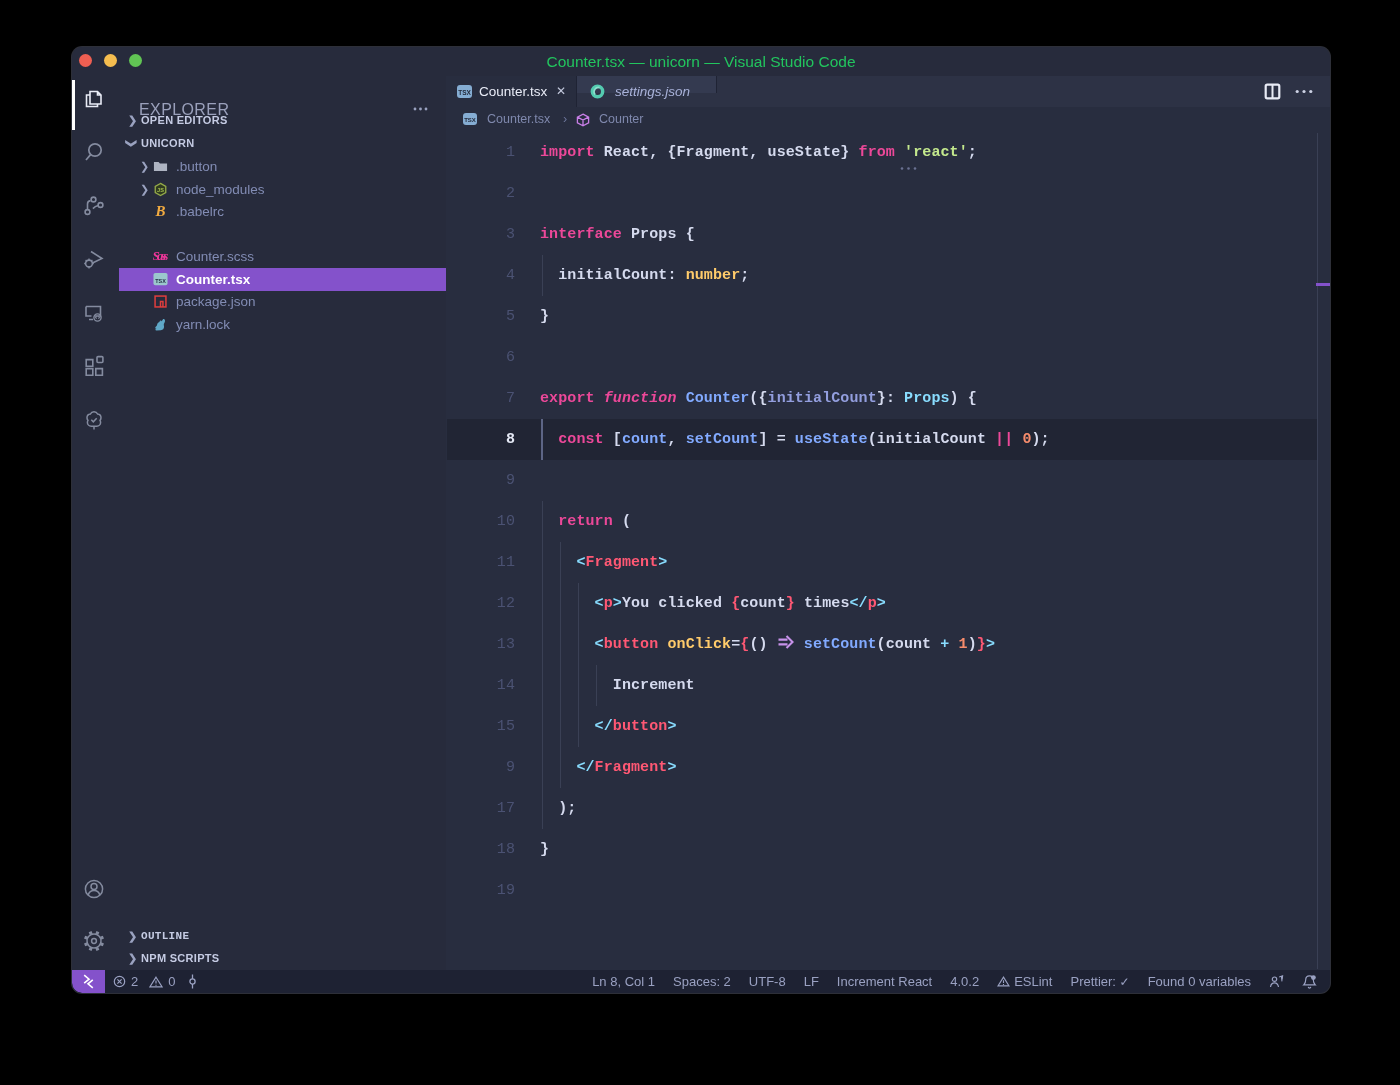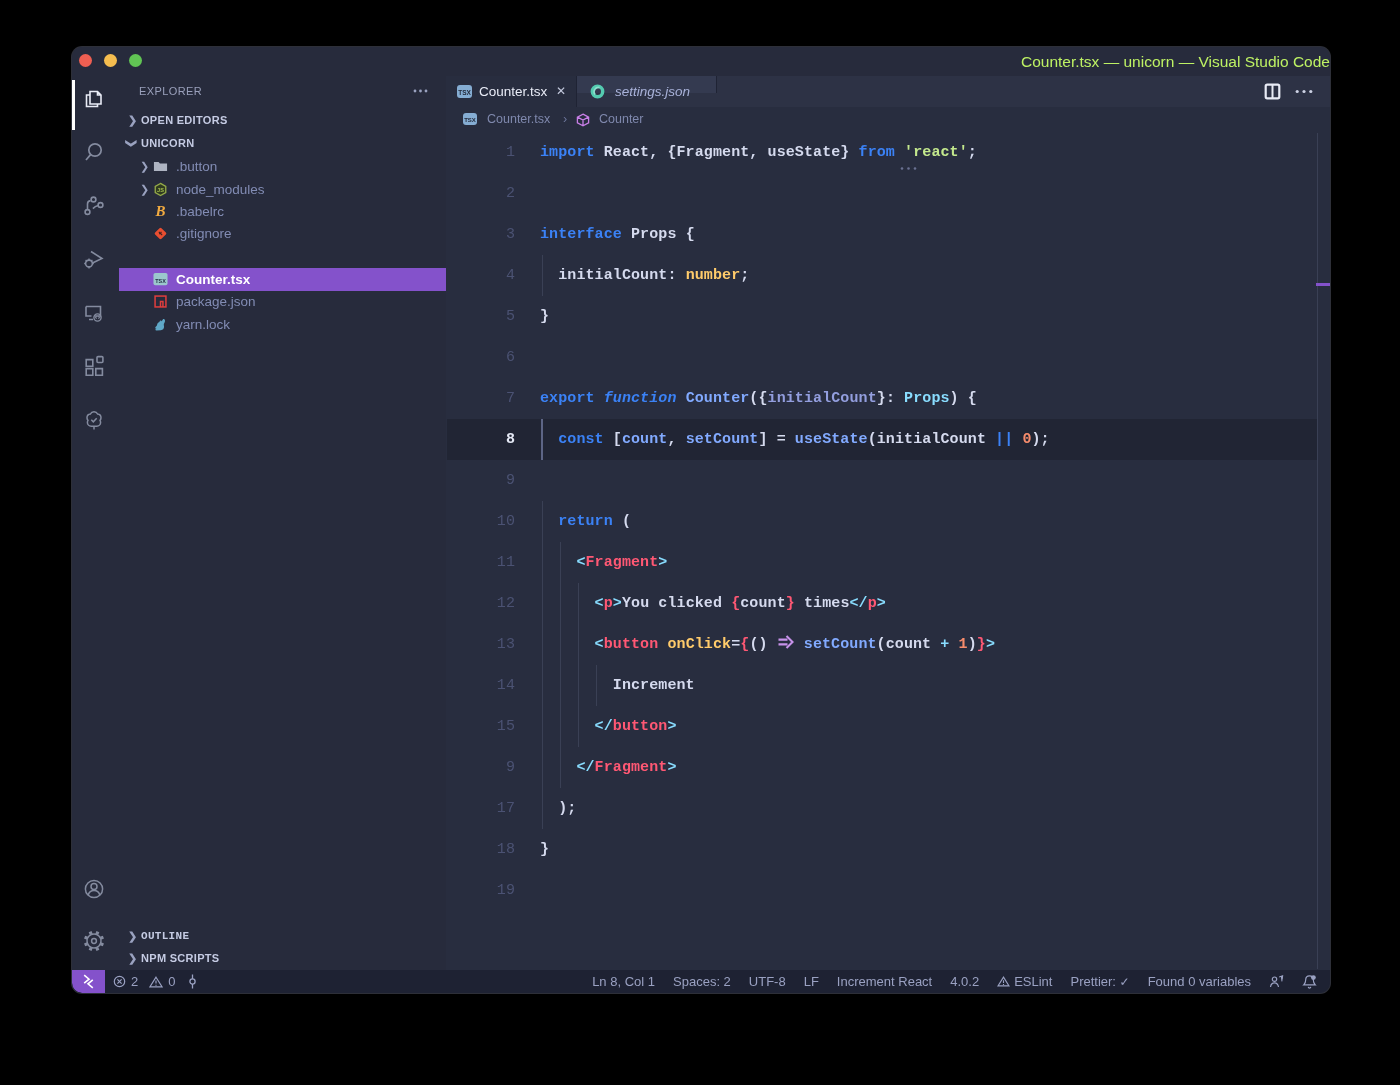--- a/index.html
+++ b/index.html
@@ -6,22 +6,22 @@
 html,body { width:1400px; height:1085px; background:#000; overflow:hidden; }
 body { font-family:"Liberation Sans",sans-serif; }
 #win {
   position:absolute; left:72px; top:47px; width:1258px; height:946px;
   background:#282d3f; border-radius:10px; overflow:hidden;
   box-shadow:0 0 0 1px rgba(130,136,160,0.35);
 }
 
 #titlebar { position:absolute; left:0; top:0; width:100%; height:29px; background:#272b3c; }
 .tl { position:absolute; top:7px; width:13px; height:13px; border-radius:50%; }
-#title { position:absolute; width:100%; top:0; height:29px; line-height:29px; text-align:right;
-  color:#bef264; font-size:15.5px; }
+#title { position:absolute; width:100%; top:0; height:29px; line-height:29px; text-align:center;
+  color:#22c55e; font-size:15.5px; }
 
 #actbar { position:absolute; left:0; top:29px; width:47px; height:894px; background:#272b3c; }
 .aicon { position:absolute; left:10px; width:24px; height:24px; }
 #actbar svg { stroke:#848b9f; fill:none; stroke-width:1.5; }
 #actbar .on svg { stroke:#e9ecf6; }
 #activebar { position:absolute; left:0; top:33px; width:2.5px; height:50px; background:#fff; }
 
 #sidebar { position:absolute; left:47px; top:29px; width:327px; height:894px; background:#272b3c; }
 .srow { position:absolute; left:0; width:327px; height:23px; line-height:23px; color:#828cb4; font-size:13.5px; }
 .shead { font-weight:bold; font-size:11px; color:#c5cbe3; letter-spacing:0.3px; }
@@ -36,21 +36,21 @@
 #tab2 { position:absolute; left:131px; top:0; width:140px; height:17px; background:#343a50; border-right:1px solid #1f2334; }
 #breadcrumb { position:absolute; left:0; top:31px; width:884px; height:25px; color:#7f88ad; font-size:12.5px; }
 .tsxchip { display:inline-block; width:15px; height:13px; background:#85add3; border-radius:3px;
   color:#232a3b; font-size:6.5px; font-weight:bold; text-align:center; line-height:15px; letter-spacing:0; }
 
 #code { position:absolute; left:0; top:56px; width:884px; height:838px;
   font-family:"Liberation Mono",monospace; font-size:15px; font-weight:700; letter-spacing:0.1px; }
 .cl { position:absolute; height:41px; line-height:41px; white-space:pre; }
 .num { position:absolute; width:69px; text-align:right; color:#4b5273; font-weight:400; }
 .codetxt { left:94px; color:#d5daee; }
-.mag{color:#3b82f6} .blue{color:#82aaff} .cyan{color:#89ddff} .grn{color:#c3e88d}
+.mag{color:#ec4899} .blue{color:#82aaff} .cyan{color:#89ddff} .grn{color:#c3e88d}
 .yel{color:#ffcb6b} .org{color:#f78c6c} .red{color:#ff5874} .per{color:#939ede}
 .ital{font-style:italic}
 .arw{display:inline-block;width:18px;}
 #curline { position:absolute; left:1px; top:287px; width:870px; height:41px; background:#212534; }
 .guide { position:absolute; width:1px; background:#3a4055; }
 
 #statusbar { position:absolute; left:0; top:923px; width:1258px; height:23px; background:#1e2233;
   color:#9aa1c2; font-size:13px; }
 #remotebox { position:absolute; left:0; top:0; width:33px; height:23px; background:#8452cb; border-radius:0 0 0 10px; }
 .sbitem { white-space:nowrap; }
@@ -104,21 +104,21 @@
           <path d="M6.2 18 c.8-2.8 3-4.4 5.8-4.4 s5 1.6 5.8 4.4" stroke-width="1.5"></path>
         </svg></div>
     <div class="aicon" style="top:853px"><svg viewBox="0 0 24 24" width="24" height="24">
           <circle cx="12" cy="12" r="7" stroke-width="1.5"></circle>
           <circle cx="12" cy="12" r="2.4" stroke-width="1.5"></circle>
           <path d="M18.5 14.7 L21.4 15.9 M14.7 18.5 L15.9 21.4 M9.3 18.5 L8.1 21.4 M5.5 14.7 L2.6 15.9 M5.5 9.3 L2.6 8.1 M9.3 5.5 L8.1 2.6 M14.7 5.5 L15.9 2.6 M18.5 9.3 L21.4 8.1" stroke-width="3.1"></path>
         </svg></div>
   </div>
   <div id="activebar"></div>
   <div id="sidebar">
-    <div class="srow" style="top:4px; font-size:11px; letter-spacing:0.4px; color:#9aa0bb;">
+    <div class="srow" style="top:22px; font-size:16px; letter-spacing:0.4px; color:#9aa0bb;">
         <span style="position:absolute;left:20px;">EXPLORER</span>
         <svg style="position:absolute;left:294px;top:9px;" width="15" height="4" viewBox="0 0 15 4">
           <circle cx="2" cy="2" r="1.4" fill="#9aa2c0"></circle>
           <circle cx="7.5" cy="2" r="1.4" fill="#9aa2c0"></circle>
           <circle cx="13" cy="2" r="1.4" fill="#9aa2c0"></circle>
         </svg>
       </div>
     <div class="srow shead" style="top:33px;">
         <span class="chev" style="left:9px;">❯</span>
         <span style="position:absolute;left:22px;">OPEN EDITORS</span>
@@ -142,26 +142,25 @@
           <text x="8" y="10.4" font-size="6" font-weight="bold" fill="#a3bd50" text-anchor="middle" font-family="Liberation Sans">JS</text>
         </svg>
       <span class="flabel">node_modules</span>
       </div>
     <div class="srow" style="top:123.8px;">
       <svg class="ficon" viewBox="0 0 16 16">
           <text x="8" y="13" font-size="16" font-style="italic" font-weight="bold" fill="#f2ab40" text-anchor="middle" font-family="Liberation Serif">B</text>
         </svg>
       <span class="flabel">.babelrc</span>
       </div>
-    <div class="srow" style="top:146.3px;">
-      <svg class="ficon" viewBox="0 0 16 16">
-          <rect x="3.2" y="3.2" width="9.6" height="9.6" rx="1.5" transform="rotate(45 8 8)" fill="#e84e31"></rect>
-          <path d="M6.2 6.2 L9.8 9.8 M8.6 6 v1.8 M6.4 8.3 h1.8" stroke="#3a2020" stroke-width="1.1" fill="none"></path>
-        </svg>
-      <span class="flabel">.gitignore</span>
+    <div class="srow" style="top:168.9px;">
+      <svg class="ficon" viewBox="0 0 16 16">
+          <text x="8" y="12" font-size="14" font-style="italic" font-weight="bold" fill="#f0379b" text-anchor="middle" font-family="Liberation Serif" textLength="17">Sass</text>
+        </svg>
+      <span class="flabel">Counter.scss</span>
       </div>
     <div class="srow" style="top:191.7px; color:#fff; font-weight:bold;">
       <svg class="ficon" viewBox="0 0 16 16">
           <rect x="0.5" y="1" width="15" height="13" rx="2" fill="#9bc8cd"></rect>
           <text x="8" y="11.7" font-size="5.8" font-weight="bold" fill="#253046" text-anchor="middle" font-family="Liberation Sans">TSX</text>
         </svg>
       <span class="flabel">Counter.tsx</span>
       </div>
     <div class="srow" style="top:214.4px;">
       <svg class="ficon" viewBox="0 0 16 16">

